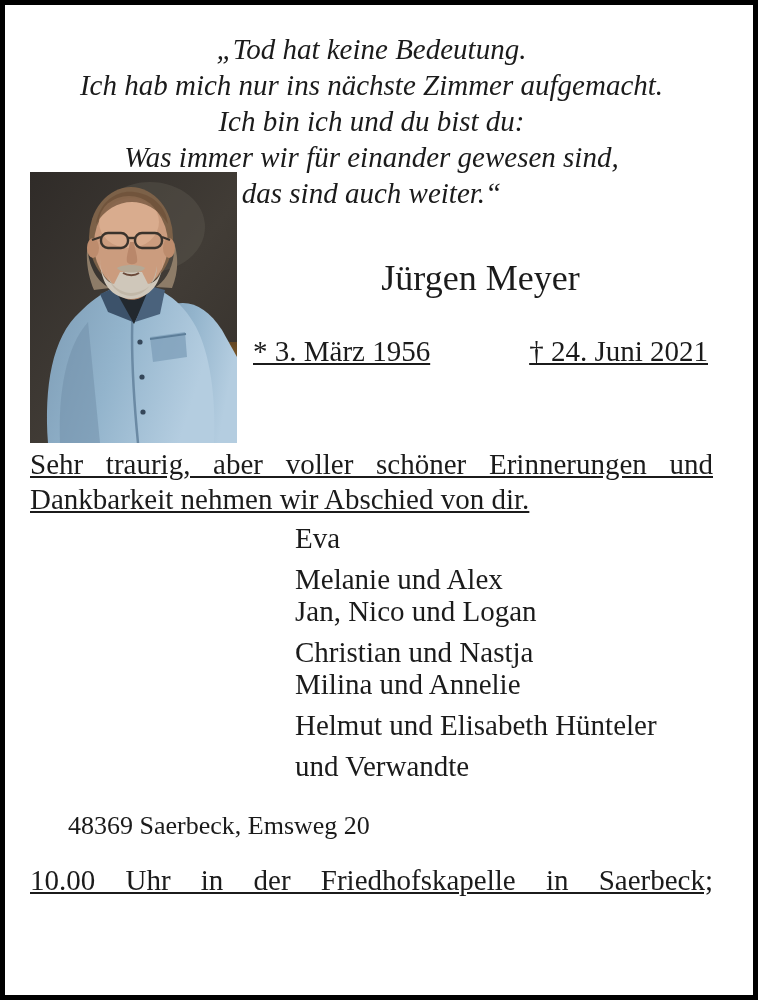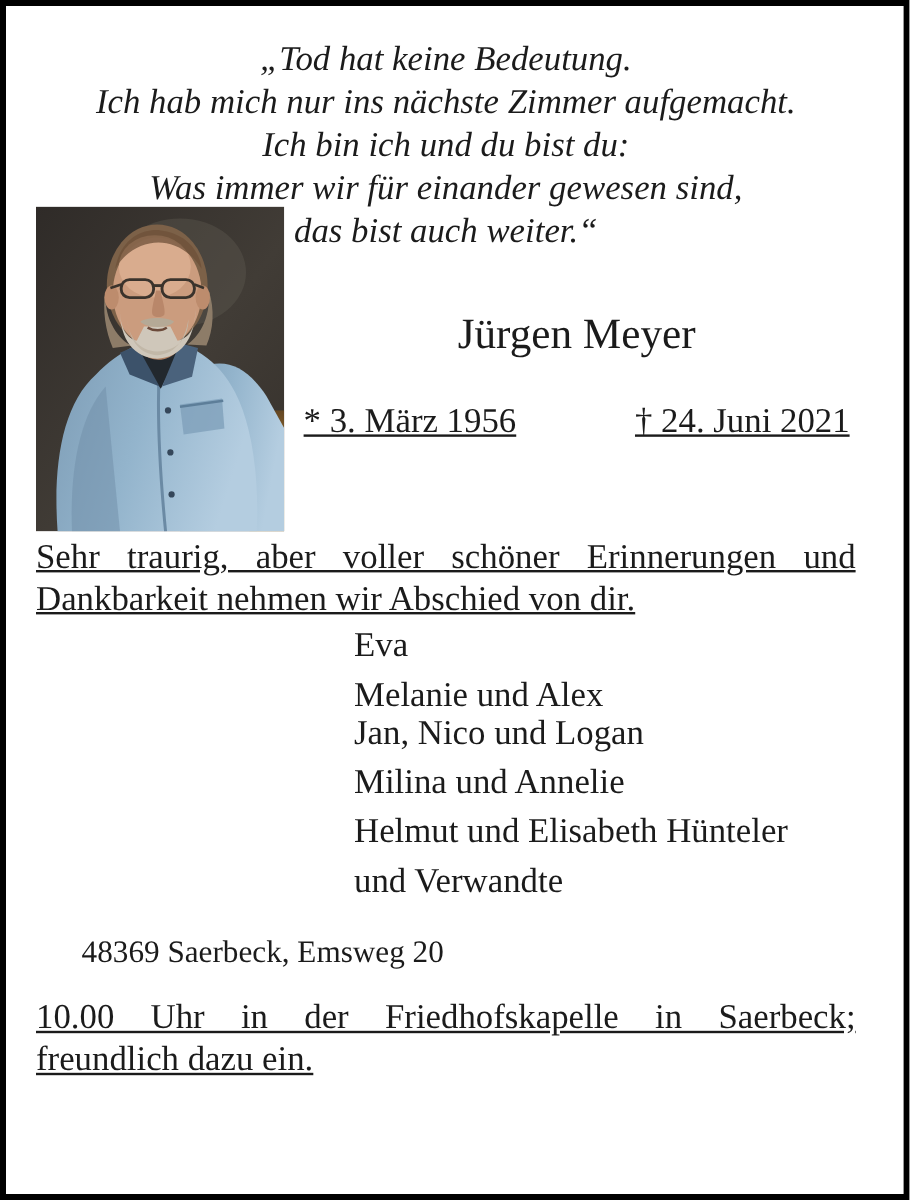--- a/index.html
+++ b/index.html
@@ -79,21 +79,21 @@
 </head>
 <body>
 
 <div class="page">
 
   <div class="quote">
     <div>„Tod hat keine Bedeutung.</div>
     <div>Ich hab mich nur ins nächste Zimmer aufgemacht.</div>
     <div>Ich bin ich und du bist du:</div>
     <div>Was immer wir für einander gewesen sind,</div>
-    <div>das bist auch weiter.“</div>
+    <div>das sind auch weiter.“</div>
   </div>
 
   <div class="portrait">
     <svg width="207" height="271" viewBox="0 0 207 271" xmlns="http://www.w3.org/2000/svg">
       <defs>
         <linearGradient id="bgGrad" x1="0" y1="0" x2="1" y2="1">
           <stop offset="0" stop-color="#2f2b28"></stop>
           <stop offset="0.55" stop-color="#413c36"></stop>
           <stop offset="1" stop-color="#35302b"></stop>
         </linearGradient>
@@ -177,30 +177,30 @@
 
   <div class="mourners">
     <div class="group">
       <div>Eva</div>
     </div>
     <div class="group">
       <div>Melanie und Alex</div>
       <div>Jan, Nico und Logan</div>
     </div>
     <div class="group">
+      <div>Christian und Nastja</div>
       <div>Milina und Annelie</div>
     </div>
     <div class="group">
       <div>Helmut und Elisabeth Hünteler</div>
     </div>
     <div class="group">
       <div>und Verwandte</div>
     </div>
   </div>
 
   <div class="address">48369 Saerbeck, Emsweg 20</div>
 
   <div class="service">
     <div class="jline">10.00 Uhr in der Friedhofskapelle in Saerbeck;</div>
-    <div class="jline last">freundlich dazu ein.</div>
   </div>
 
 </div>
 
 </body></html>

